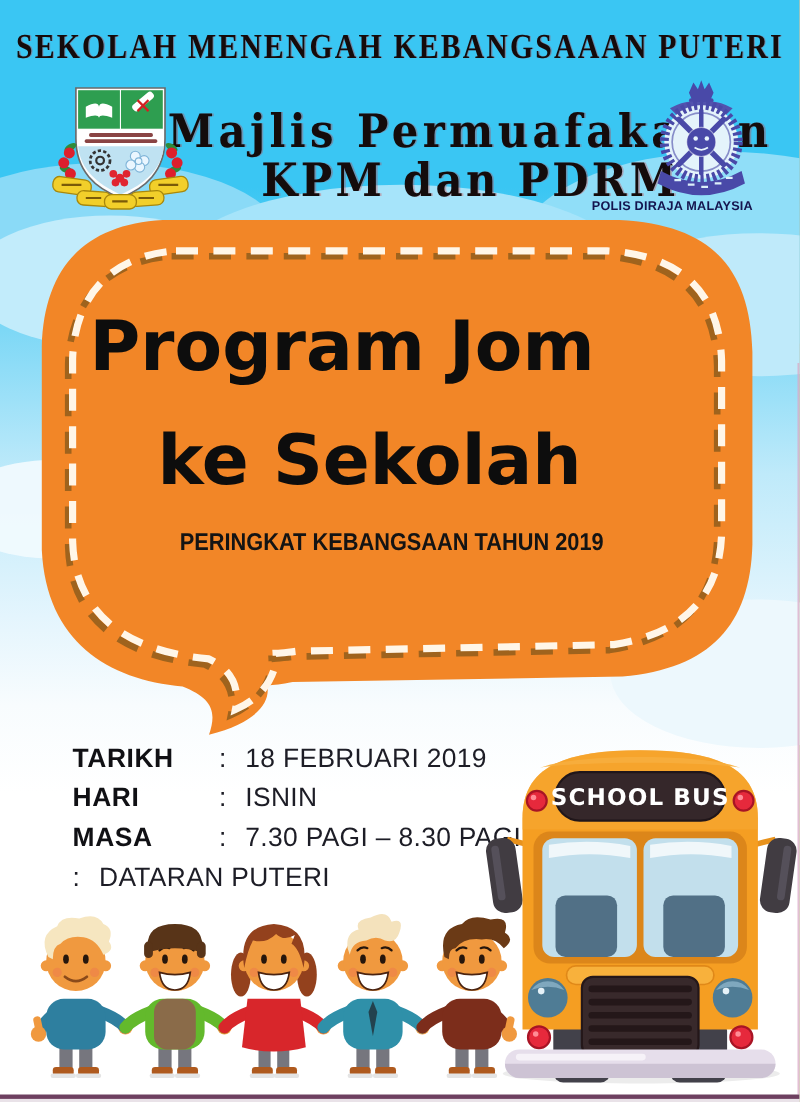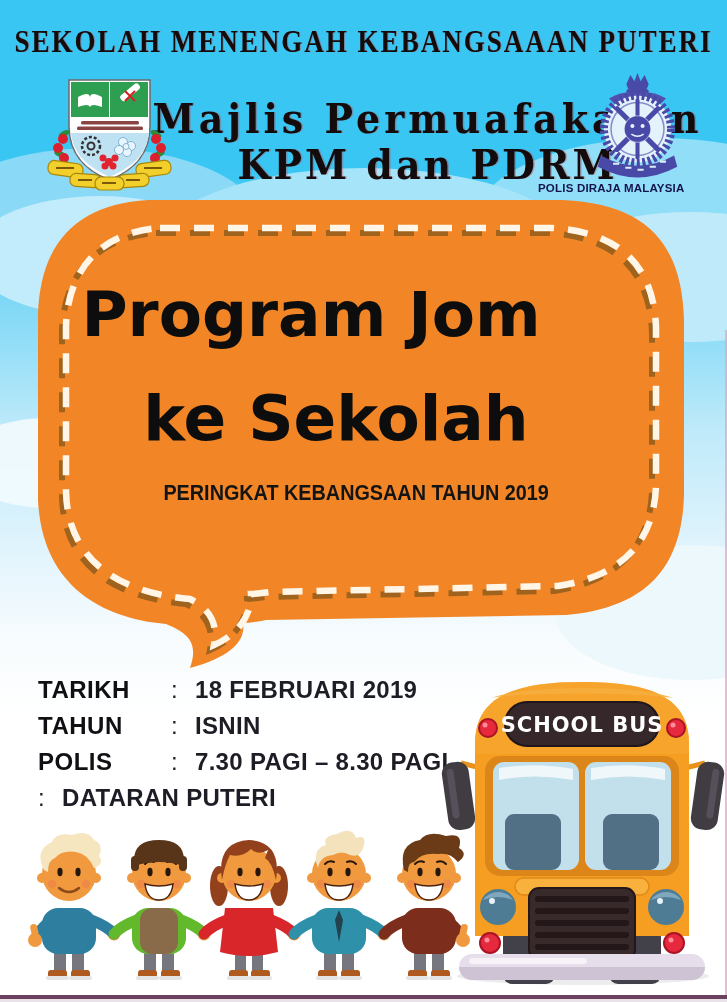--- a/index.html
+++ b/index.html
@@ -54,24 +54,24 @@
   .bubble-wrap svg{position:absolute; left:0; top:0;}
   .bubble-text{position:absolute; width:676px; text-align:center; color:#0D0D0D;
     font-family:"DejaVu Sans", sans-serif; font-weight:bold; white-space:nowrap;}
   .bt1{top:88px; font-size:63px; transform:translateX(-45px);}
   .bt2{top:192px; font-size:63px; transform:translateX(-20px);}
   .bt3{top:290px; font-size:22px; font-family:"Liberation Sans", sans-serif;
        letter-spacing:0; color:#141414;}
   .bt3 .squeeze{display:inline-block; transform:scaleX(.9); transform-origin:center;}
   
   .details{position:absolute; left:38px; top:676px; color:#1D1D26;}
-  .detail-row{display:flex; margin-bottom:8px; font-size:24px; align-items:baseline;}
+  .detail-row{display:flex; margin-bottom:8px; font-size:24px; align-items:baseline;margin-left:28px;}
   .d-label{width:133px; font-weight:bold; letter-spacing:.5px; color:#101014;}
   .d-colon{width:24px;}
-  .d-value{white-space:nowrap; letter-spacing:.3px;font-weight:bold;}
+  .d-value{white-space:nowrap; letter-spacing:.3px;}
   
   .bus{position:absolute; left:441px; top:666px; width:285px; height:322px;}
   .kids{position:absolute; left:22px; top:828px; width:452px; height:158px;}
   
   .border-bottom{position:absolute; left:0; right:0; bottom:3px; height:4px; background:#6E4060;}
   .border-bottom-light{position:absolute; left:0; right:0; bottom:0; height:3px; background:#E9E2E8;}
   .border-right{position:absolute; right:0; top:330px; bottom:7px; width:2px; background:#D9A9C5; opacity:.75;}
 </style>
 </head>
 <body>
@@ -196,26 +196,26 @@
     </div>
   </div>
 
   <div class="details">
     <div class="detail-row">
       <span class="d-label">TARIKH</span>
       <span class="d-colon">:</span>
       <span class="d-value">18 FEBRUARI 2019</span>
     </div>
     <div class="detail-row">
-      <span class="d-label">TAHUN</span>
+      <span class="d-label">HARI</span>
       <span class="d-colon">:</span>
       <span class="d-value">ISNIN</span>
     </div>
     <div class="detail-row">
-      <span class="d-label">POLIS</span>
+      <span class="d-label">MASA</span>
       <span class="d-colon">:</span>
       <span class="d-value">7.30 PAGI – 8.30 PAGI</span>
     </div>
     <div class="detail-row">
       <span class="d-colon">:</span>
       <span class="d-value">DATARAN PUTERI</span>
     </div>
   </div>
 
   <svg class="bus" viewBox="0 0 285 322">

